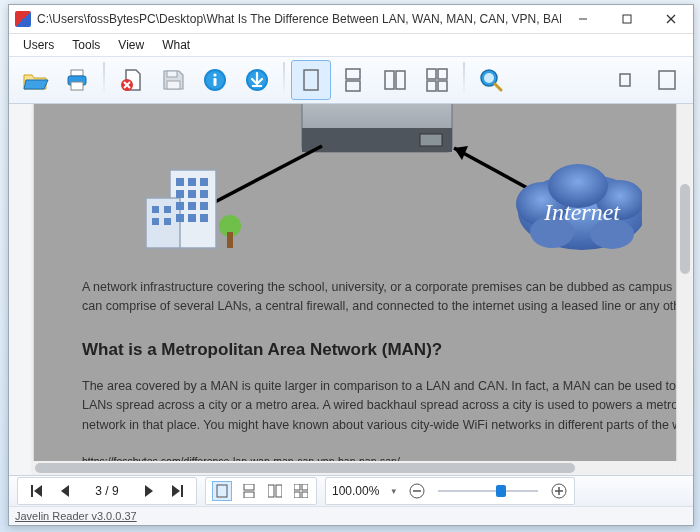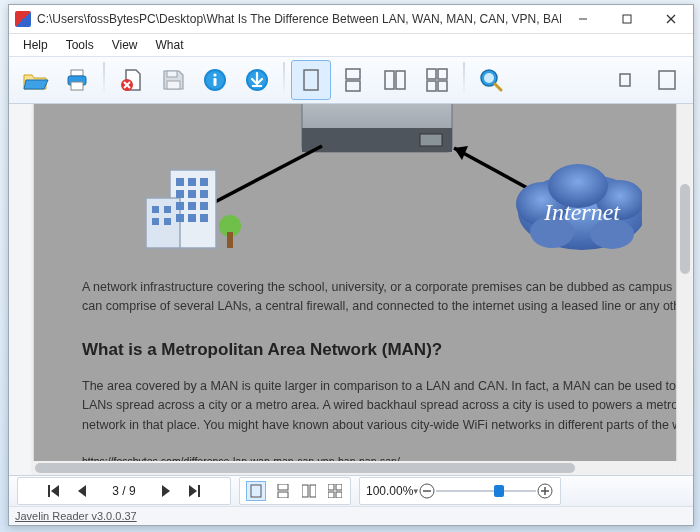--- a/index.html
+++ b/index.html
@@ -60,21 +60,21 @@
       <div class="winbtn close">
         <svg width="10" height="10">
             <line x1="1" y1="1" x2="9" y2="9" stroke="#333" stroke-width="1.2"></line>
             <line x1="9" y1="1" x2="1" y2="9" stroke="#333" stroke-width="1.2"></line>
           </svg>
       </div>
     </div>
   </div>
 
   <div class="menubar">
-    <div class="menuitem">Help</div>
+    <div class="menuitem">Users</div>
     <div class="menuitem">Tools</div>
     <div class="menuitem">View</div>
     <div class="menuitem">What</div>
   </div>
 
   <div class="toolbar">
     <div class="tb-btn">
       <svg width="28" height="26">
         <path d="M3 8 L11 8 L13 11 L25 11 L25 22 L3 22 Z" fill="#ffe28a" stroke="#c9a227" stroke-width="1"></path>
         <path d="M5 13 L27 13 L23 22 L3 22 Z" fill="#3da1e8" stroke="#1a6fab" stroke-width="1"></path>
@@ -242,21 +242,21 @@
     </div>
     <div class="hscroll">
         <div class="thumb"></div>
       </div>
     <div class="vscroll">
         <div class="thumb"></div>
       </div>
   </div>
 
   <div class="bottombar">
-    <div class="bb-group" style="gap:10px;padding:2px 27px;">
+    <div class="bb-group" style="gap:10px;padding:2px 10px;">
       <div class="bb-btn">
         <svg width="12" height="12">
             <rect x="0" y="0" width="2" height="12" fill="#333"></rect>
             <polygon points="11,0 3,6 11,12" fill="#333"></polygon>
           </svg>
       </div>
       <div class="bb-btn">
         <svg width="10" height="12">
             <polygon points="9,0 1,6 9,12" fill="#333"></polygon>
           </svg>
@@ -296,21 +296,21 @@
       <div class="bb-btn">
           <svg width="14" height="14">
             <rect x="0" y="0" width="6" height="6" fill="none" stroke="#555"></rect>
             <rect x="8" y="0" width="6" height="6" fill="none" stroke="#555"></rect>
             <rect x="0" y="8" width="6" height="6" fill="none" stroke="#555"></rect>
             <rect x="8" y="8" width="6" height="6" fill="none" stroke="#555"></rect>
           </svg>
         </div>
     </div>
 
-    <div class="bb-group" style="gap:0;">
+    <div class="bb-group" style="gap:12px;">
       <span>100.00%</span>
       <span style="font-size:9px;color:#666;">▾</span>
       <div class="bb-btn">
         <svg width="16" height="16">
             <circle cx="8" cy="8" r="7" fill="none" stroke="#555"></circle>
             <line x1="4" y1="8" x2="12" y2="8" stroke="#555" stroke-width="1.5"></line>
           </svg>
       </div>
       <div class="slider">
         <div class="slider-track"></div>

